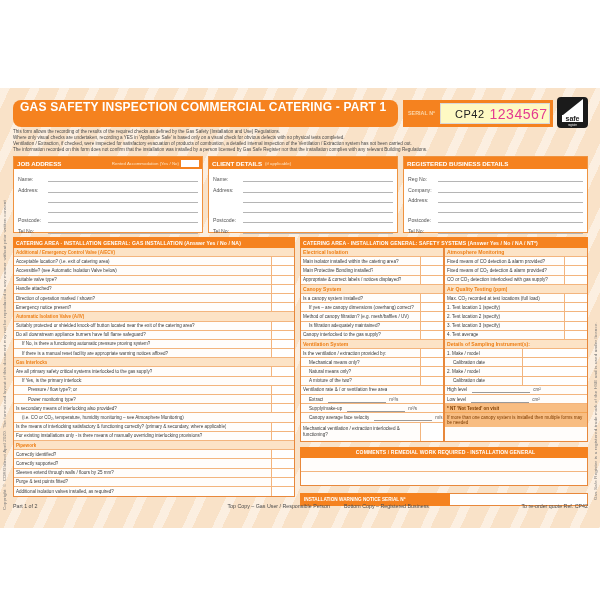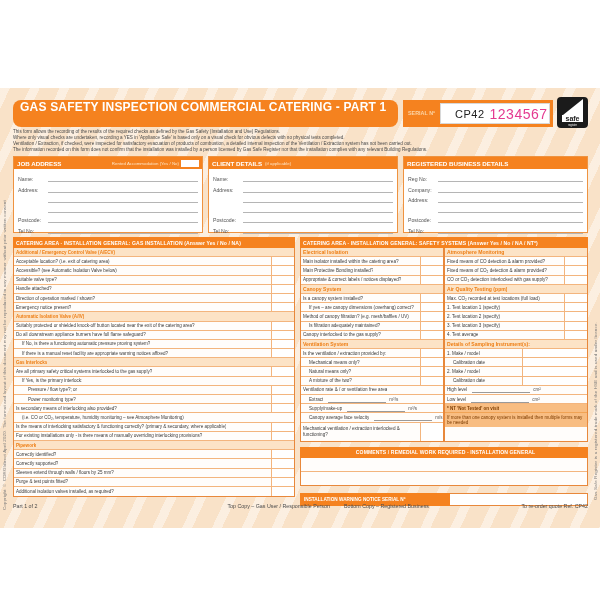--- a/index.html
+++ b/index.html
@@ -30,21 +30,21 @@
     letter-spacing:.2px;
     border-radius:8px;
   }
   .serial-bar{
     position:absolute;left:403px;top:100px;width:150px;height:27px;
     background:#f5821f;display:flex;align-items:center;box-sizing:border-box;
     padding:0 3px 0 5px;
   }
   .serial-label{color:#fbd4a6;font-size:5.4px;font-weight:bold;width:32px;line-height:1.1;}
   .serial-box{
-    background:#ffffff;border:1px solid #d8d8d8;height:19px;flex:1;
+    background:#fef9c3;border:1px solid #d8d8d8;height:19px;flex:1;
     display:flex;align-items:center;padding-left:14px;gap:5px;
   }
   .serial-prefix{font-size:11px;color:#222;letter-spacing:.5px;}
   .serial-number{font-size:14px;color:#e43a90;letter-spacing:.5px;}
   .gs-logo{position:absolute;left:557px;top:97px;width:31px;height:31px;}
   
   .notes{
     position:absolute;left:13px;top:129px;width:540px;
     font-size:4.6px;line-height:6px;color:#4a4a4a;
   }

